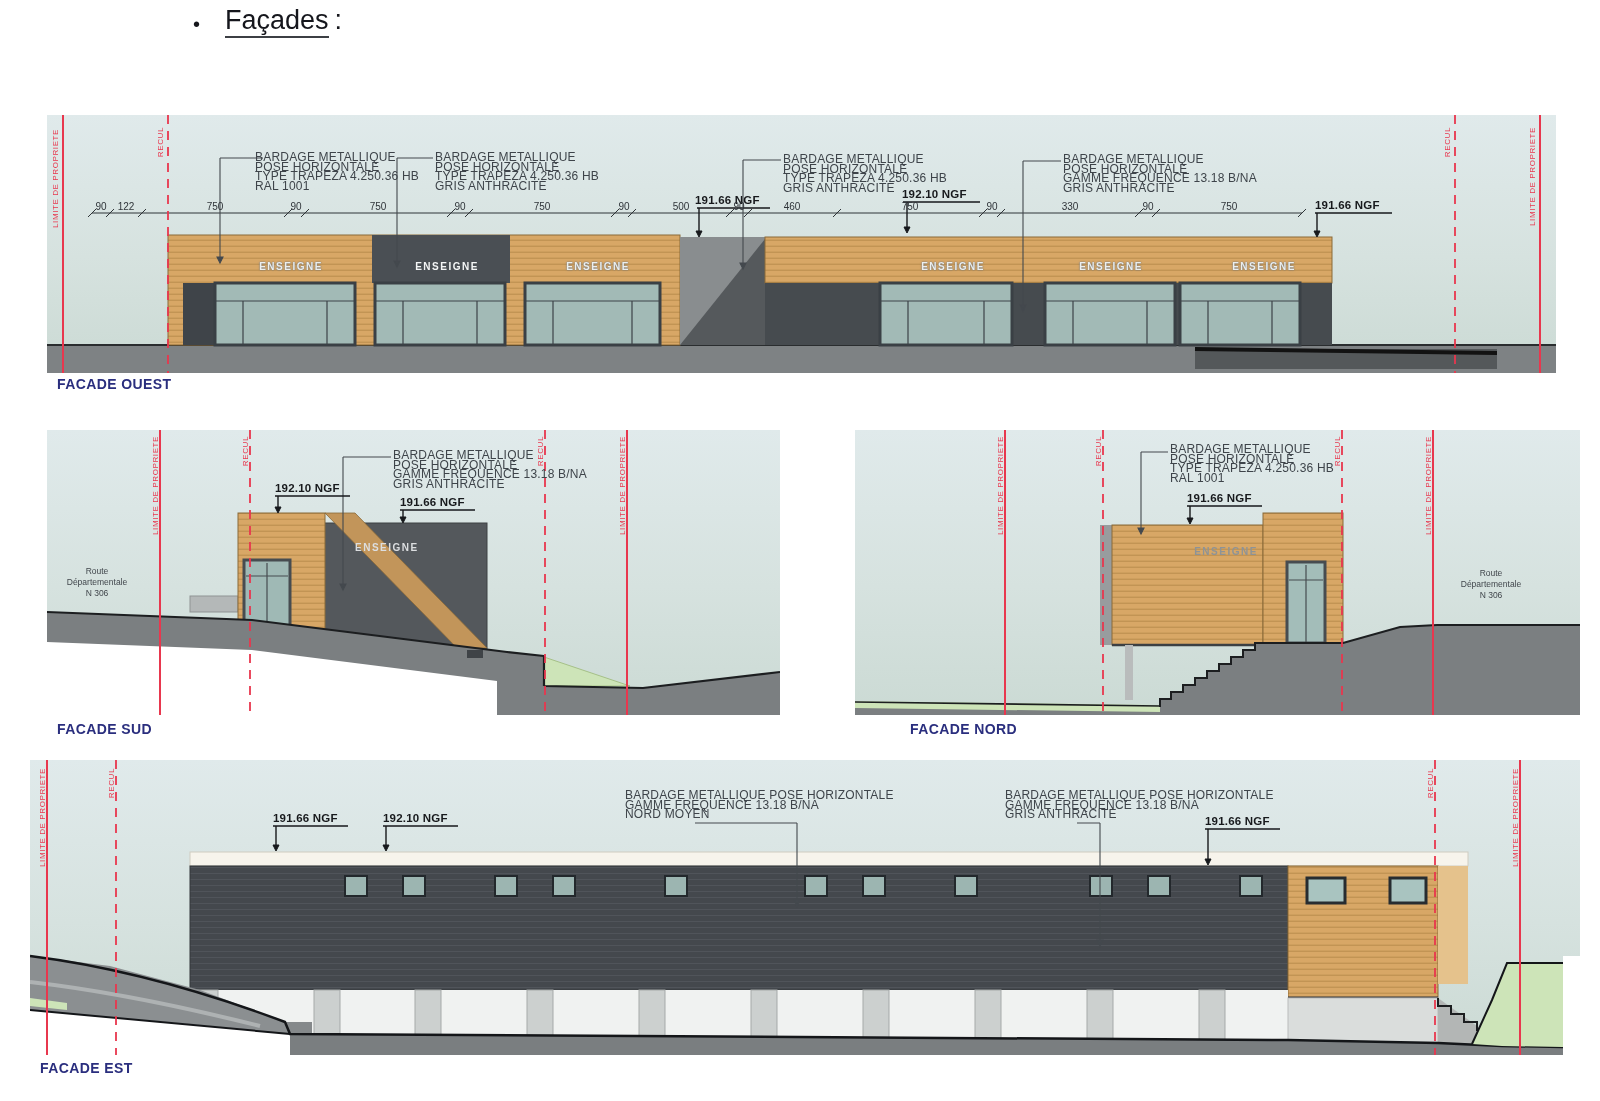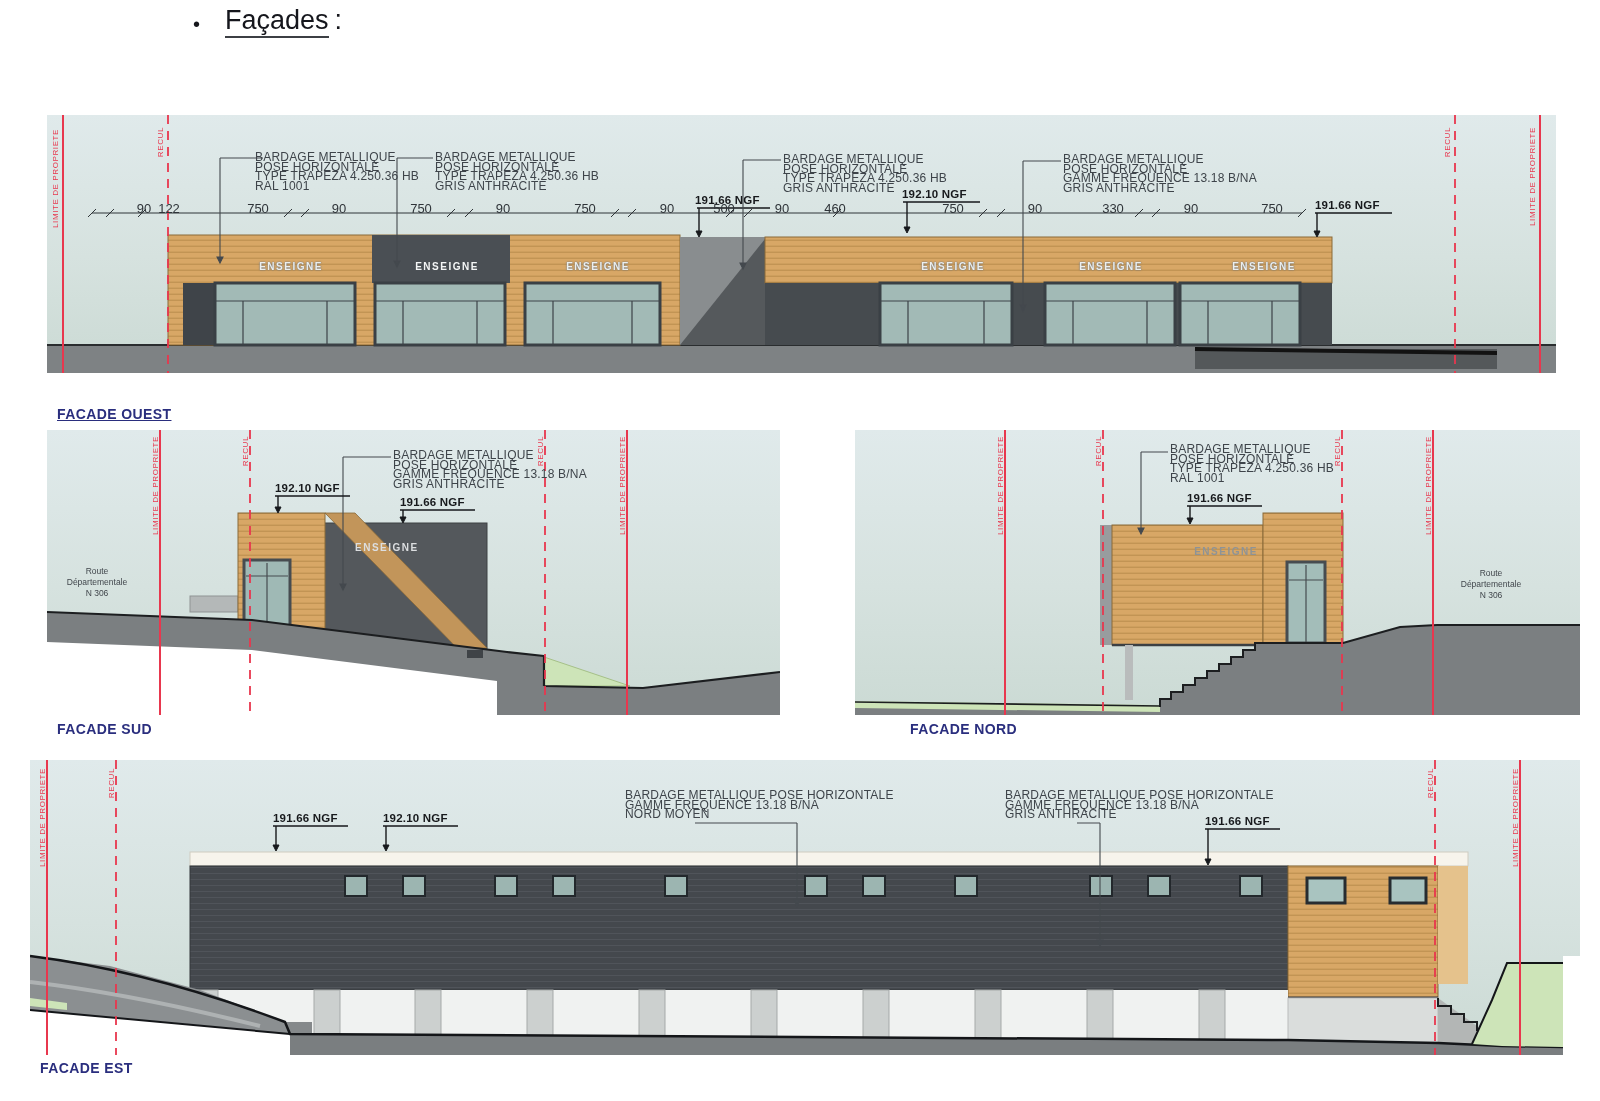--- a/index.html
+++ b/index.html
@@ -11,21 +11,21 @@
   .panel svg{position:absolute;left:0;top:0;}
   .heading-word{font-size:27px;color:#15161c;border-bottom:2px solid #3c3f44;padding-bottom:1px;}
   .heading-colon{font-size:27px;color:#15161c;margin-left:6px;}
   .bullet{font-size:20px;color:#15161c;}
   .ttl{font-weight:bold;font-size:14px;color:#2a2e7e;letter-spacing:.4px;}
   .vred{writing-mode:vertical-rl;transform:rotate(180deg);color:#e8374e;
         font-size:8px;letter-spacing:.6px;line-height:9px;}
   .ngf{font-weight:bold;font-size:11.5px;color:#17191c;letter-spacing:.2px;}
   .ann{font-size:12px;line-height:9.5px;color:#3e444a;letter-spacing:.2px;}
   .ann span{display:block;}
-  .dim{font-size:13px;color:#2f3439;transform:translateX(-50%);margin-left:43px;}
+  .dim{font-size:10px;color:#2f3439;transform:translateX(-50%);}
   .ens{font-size:10px;font-weight:bold;letter-spacing:1.5px;transform:translateX(-50%);padding-left:12px;}
   .ens-light{color:#ecefee;text-shadow:0 0 2px #70757a,0 0 1px #70757a;}
   .ens-white{color:#f4f6f6;}
   .ens-gray{color:#8e9396;}
   .ens-sud{color:#dcdee0;transform:none;}
   .route{font-size:8.5px;color:#41464c;text-align:center;line-height:11px;}
   .route span{display:block;}
 </style>
 </head>
 <body>
@@ -171,21 +171,21 @@
     <div class="t dim" style="left:1101px;top:86px;">90</div>
     <div class="t dim" style="left:1182px;top:86px;">750</div>
 
     <div class="t ens ens-light" style="left:238px;top:146px;">ENSEIGNE</div>
     <div class="t ens ens-white" style="left:394px;top:146px;">ENSEIGNE</div>
     <div class="t ens ens-light" style="left:545px;top:146px;">ENSEIGNE</div>
     <div class="t ens ens-light" style="left:900px;top:146px;">ENSEIGNE</div>
     <div class="t ens ens-light" style="left:1058px;top:146px;">ENSEIGNE</div>
     <div class="t ens ens-light" style="left:1211px;top:146px;">ENSEIGNE</div>
   </div>
-  <div class="t ttl" style="left:57px;top:406px;text-decoration:underline;">FACADE OUEST</div>
+  <div class="t ttl" style="left:57px;top:376px;">FACADE OUEST</div>
 
   <div class="panel" style="left:47px;top:430px;width:733px;height:285px;">
     <svg width="733" height="285" viewBox="0 0 733 285">
       <defs>
         <pattern id="woodS" width="8" height="6" patternUnits="userSpaceOnUse">
           <rect width="8" height="6" fill="#d8a766"></rect>
             <path d="M0 5.2 H8" stroke="#b98c4c" stroke-width="1"></path>
         </pattern>
       </defs>
       <g>

